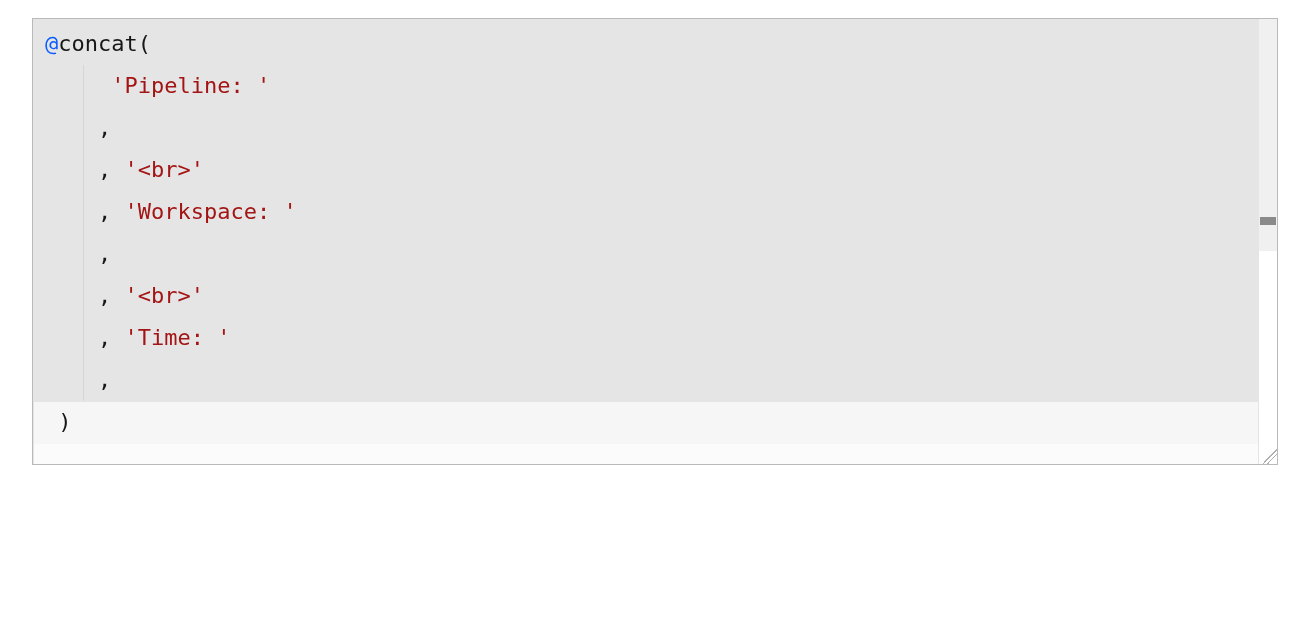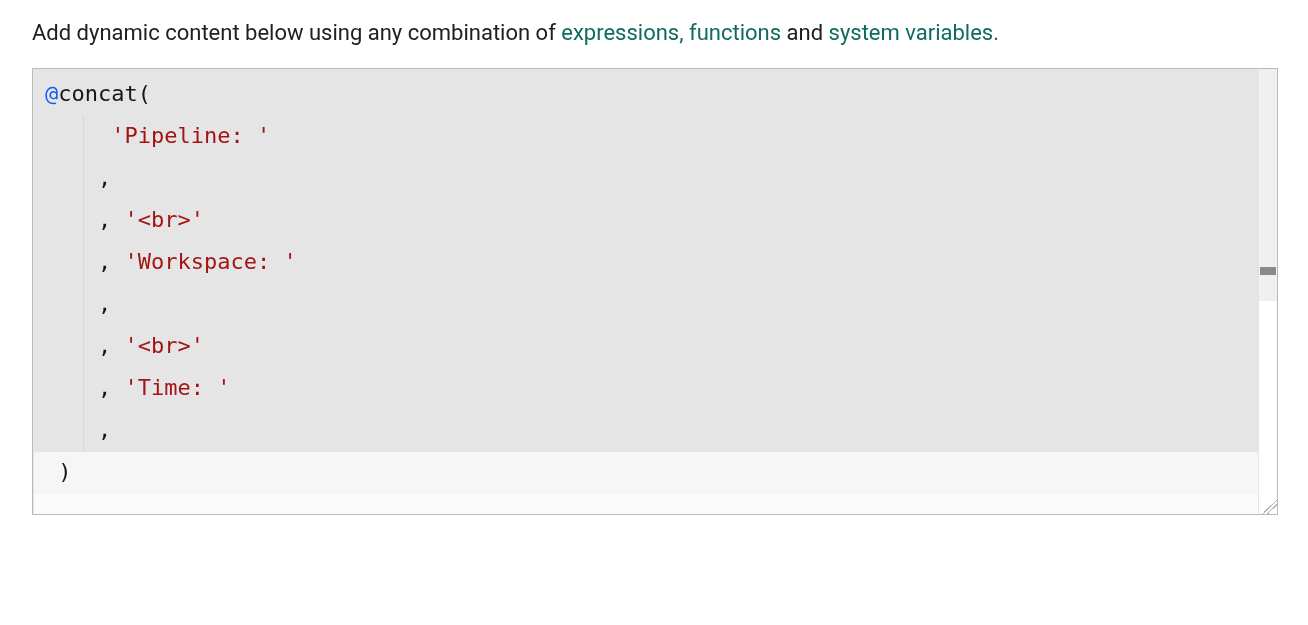--- a/index.html
+++ b/index.html
@@ -125,28 +125,20 @@
   
   .editor-wrap::-webkit-resizer {
     background: linear-gradient(135deg, transparent 0 50%, #b0b0b0 50% 55%, transparent 55% 65%, #b0b0b0 65% 70%, transparent 70% 100%);
   }
 </style>
 </head>
 <body>
 
 <div class="page">
 
-  <p class="subtitle">
-    <span>Add dynamic content below using any combination of </span>
-    <a class="link" href="#">expressions,</a>
-    <span> </span>
-    <a class="link" href="#">functions</a>
-    <span> and </span>
-    <a class="link" href="#">system variables.</a>
-  </p>
 
   <div class="editor-wrap">
     <div class="current-line"></div>
     <div class="current-line-lower"></div>
 
     <div class="editor-content">
       <div class="indent-guide"></div>
       <pre class="code code-layer" id="code-area"><span><span class="tok-at">@</span><span class="tok-fn">concat</span><span class="tok-punct">(</span></span>
 <span><span>     </span><span class="tok-str">'Pipeline: '</span></span>
 <span><span>    </span><span class="tok-punct">,</span></span>

